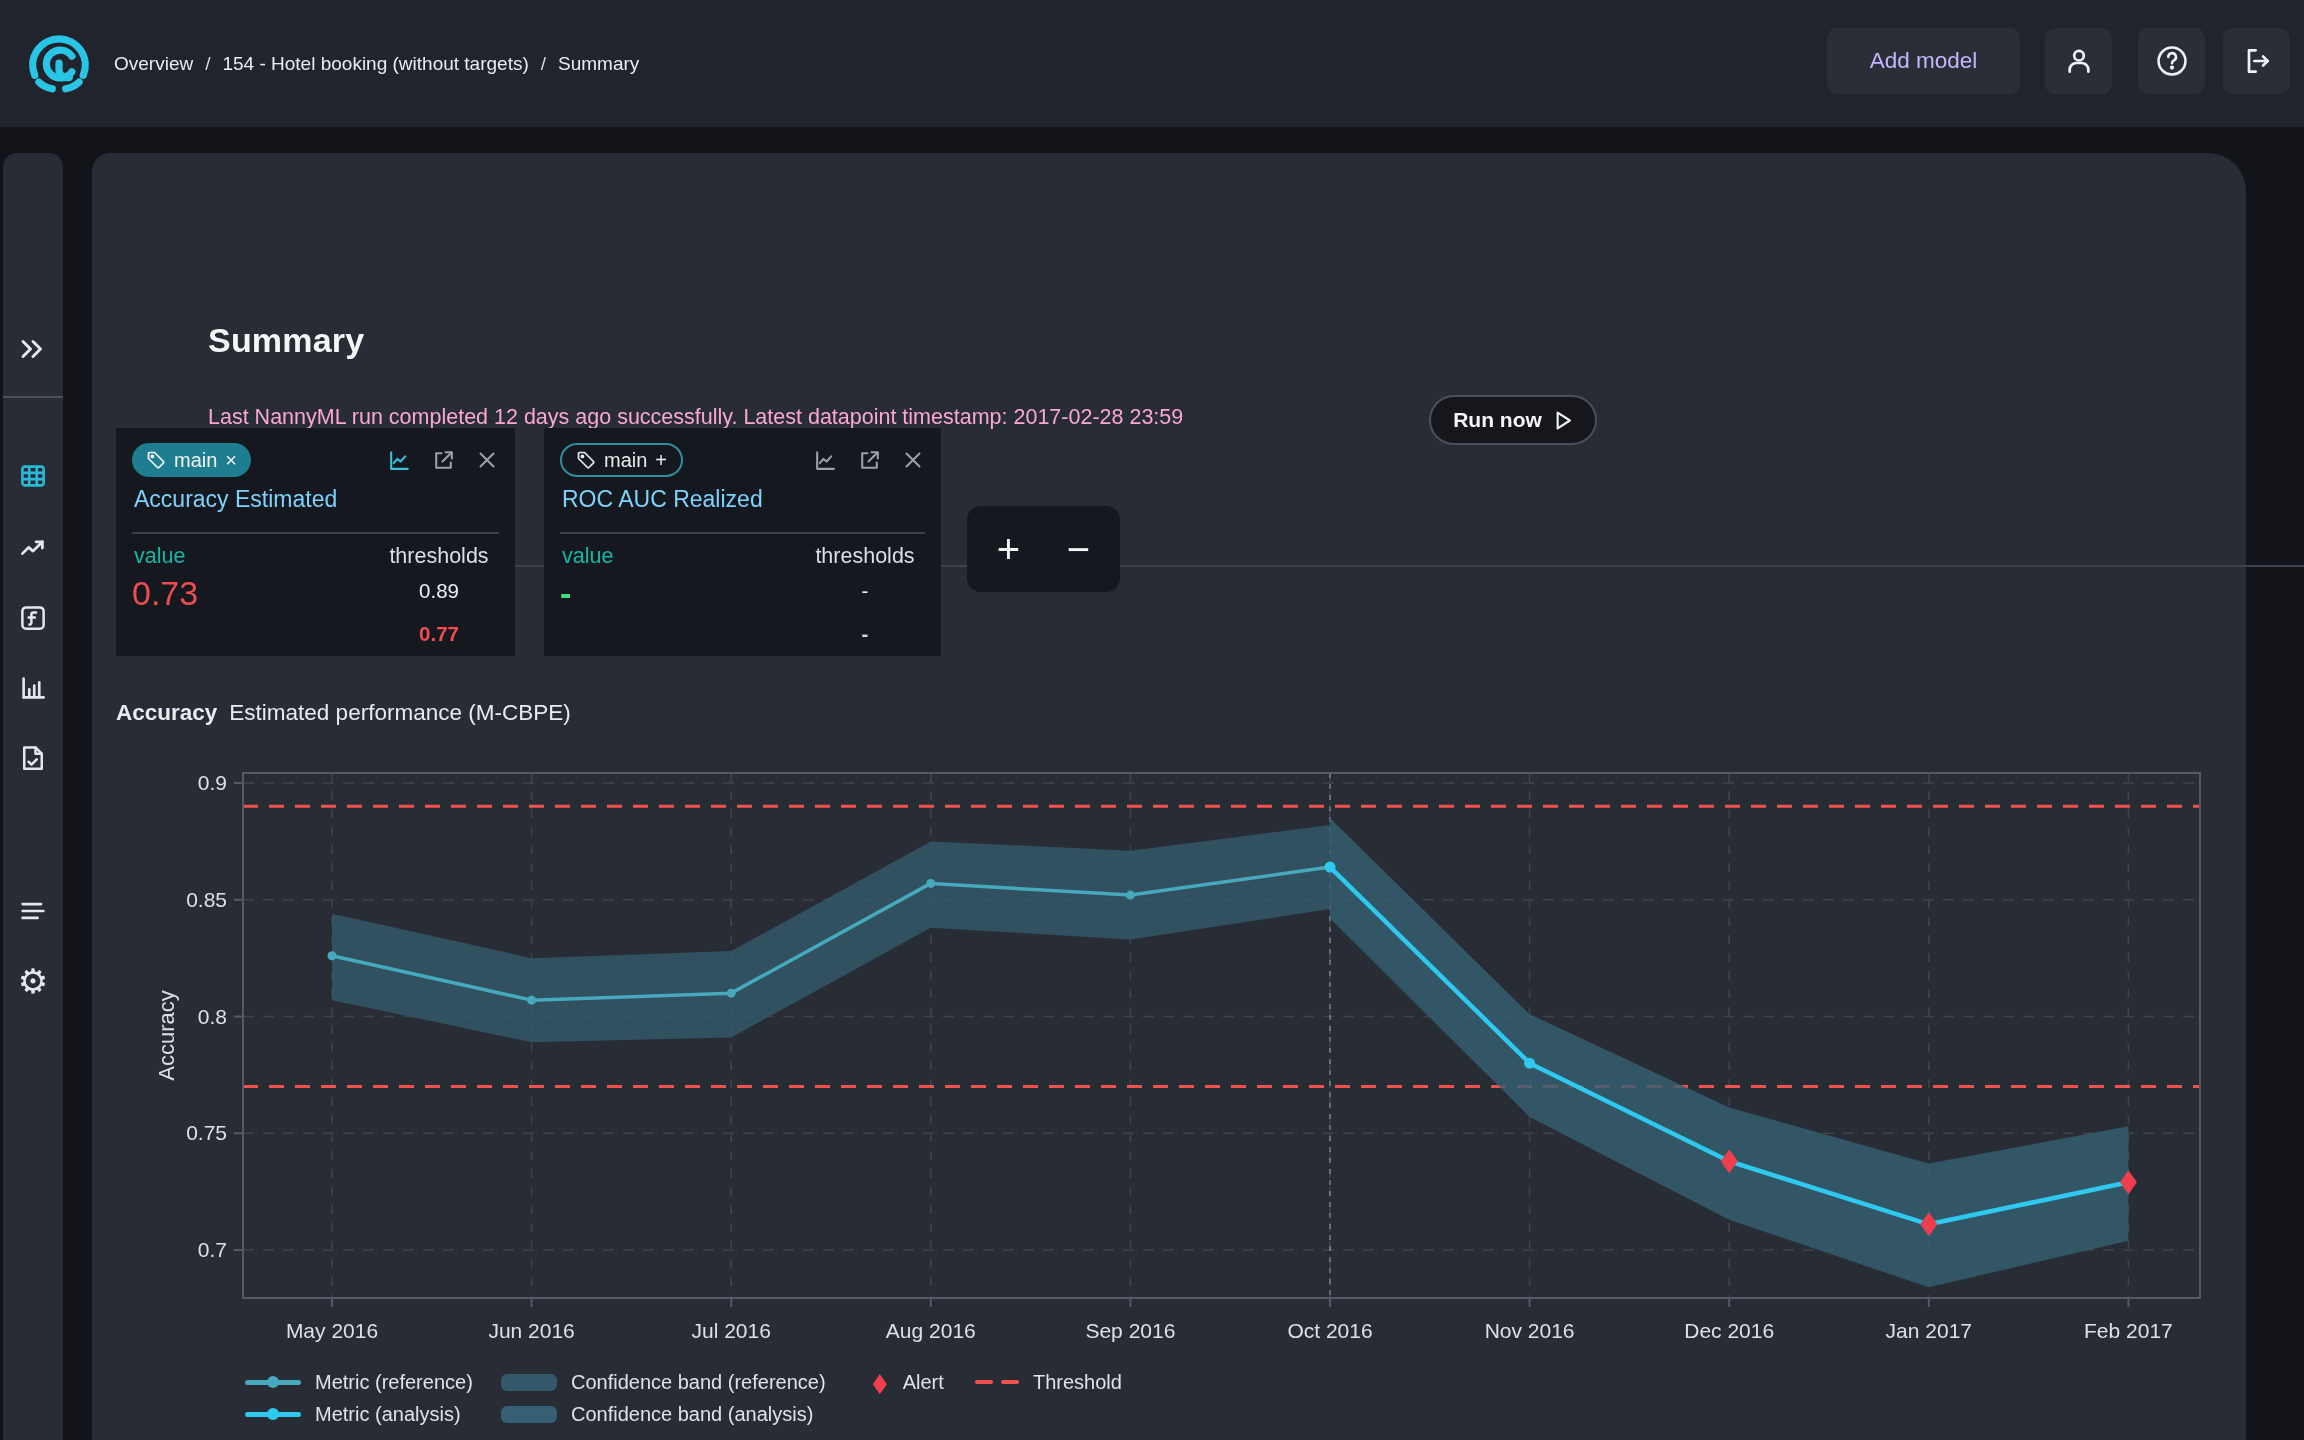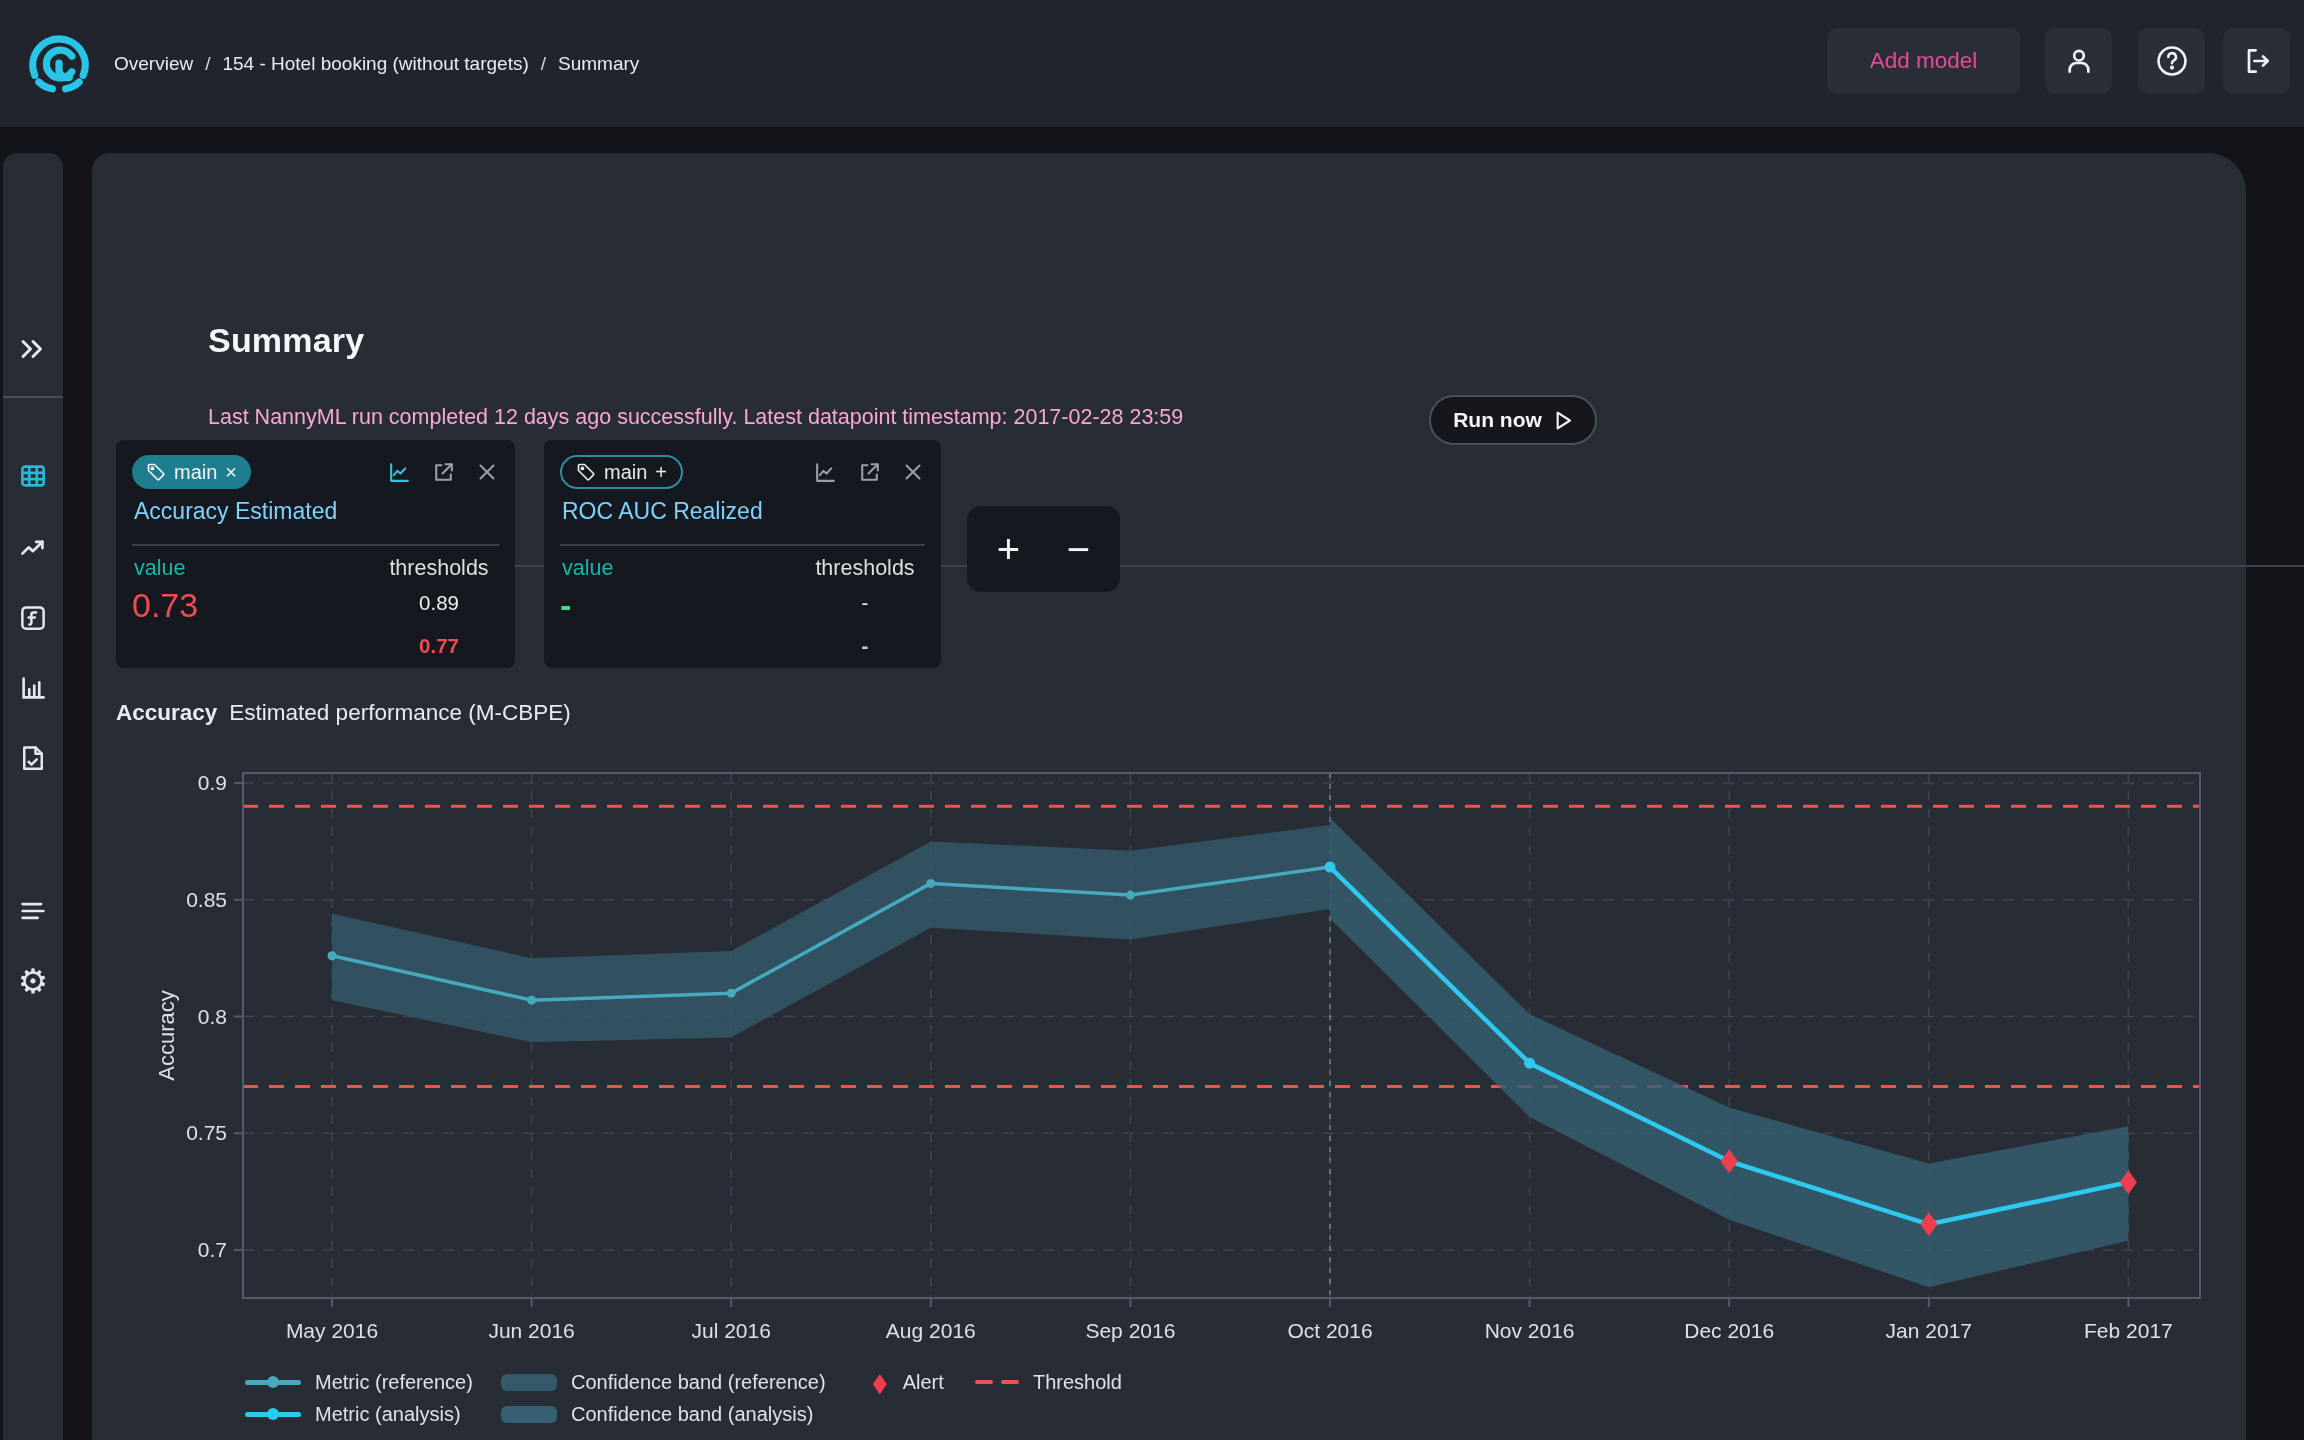--- a/index.html
+++ b/index.html
@@ -11,21 +11,21 @@
     position:relative;
   }
   .abs { position:absolute; }
 
   
   .navbar { left:0; top:0; width:2304px; height:127px; background:#21242c; display:flex; align-items:center; }
   .logo { position:absolute; left:26px; top:30px; width:66px; height:66px; }
   .breadcrumb { position:absolute; left:114px; top:0; height:127px; display:flex; align-items:center; gap:12px; font-size:19px; color:#e9ebee; }
   .crumb { cursor:default; }
   .crumb-sep { color:#d6d9de; }
-  .nav-btn { position:absolute; top:28px; height:66px; background:#2a2e37; border:none; border-radius:10px; color:#ec4899; display:flex; align-items:center; justify-content:center; cursor:pointer; }
+  .nav-btn { position:absolute; top:28px; height:66px; background:#2a2e37; border:none; border-radius:10px; color:#c4b5fd; display:flex; align-items:center; justify-content:center; cursor:pointer; }
   .nav-btn svg { stroke:#f0f2f5; }
   #add-model { left:1827px; width:193px; font-size:22.5px; font-family:inherit; }
   #btn-user { left:2045px; width:67px; }
   #btn-help { left:2138px; width:67px; }
   #btn-logout { left:2223px; width:67px; }
 
   
   .siderail { left:3px; top:153px; width:60px; height:1287px; background:#282c35; border-radius:14px 14px 0 0; }
   .rail-btn { position:absolute; left:0; width:60px; height:48px; display:flex; align-items:center; justify-content:center; background:none; border:none; cursor:pointer; color:#e4e7eb; }
   .rail-btn svg { stroke:#e4e7eb; }
@@ -36,21 +36,21 @@
   
   .main-panel { left:92px; top:153px; width:2154px; height:1287px; background:#282c35; border-radius:18px 38px 0 0; }
   .page-title { left:116px; top:168px; font-size:34px; font-weight:700; color:#f4f6f8; letter-spacing:.2px; }
   .status-text { left:116px; top:252px; font-size:21.5px; color:#f9a8d4; }
   .run-now { left:1337px; top:242px; width:168px; height:50px; background:#15171d; border:2px solid #4b5058; border-radius:26px; color:#f4f6f8; font-size:21px; font-weight:700; display:flex; align-items:center; justify-content:center; gap:12px; cursor:pointer; font-family:inherit;text-align:right; }
 
   .section-title { left:116px; top:366px; font-size:25px; color:#eef0f3; }
   .section-rule { left:116px; top:412px; width:2110px; height:2px; background:#3d424c; }
 
   
-  .card { position:absolute; top:440px; height:228px; background:#16181f; border-radius:8px; }
+  .card { position:absolute; top:428px; height:228px; background:#16181f; border-radius:0; }
   #card-0 { left:116px; width:399px; }
   #card-1 { left:544px; width:397px; }
   .card-head { position:absolute; left:16px; top:14px; right:16px; height:36px; display:flex; align-items:center; }
   .tag-pill { height:34px; border-radius:17px; display:flex; align-items:center; gap:8px; padding:0 14px; font-size:20px; color:#f2f4f6; cursor:pointer; border:none; background:#1e7e8f; font-family:inherit; }
   .tag-pill.outline { background:transparent; border:2px solid #2f8d9c; color:#e6e9ec; }
   .head-icons { margin-left:auto; display:flex; align-items:center; gap:19px; }
   .icon-btn { background:none; border:none; cursor:pointer; padding:0; display:flex; }
   .icon-btn svg { stroke:#99a0ab; }
   .icon-btn.teal svg { stroke:#35c3da; }
   .card-title { position:absolute; left:18px; top:58px; font-size:23px; color:#7dd3fc; }

